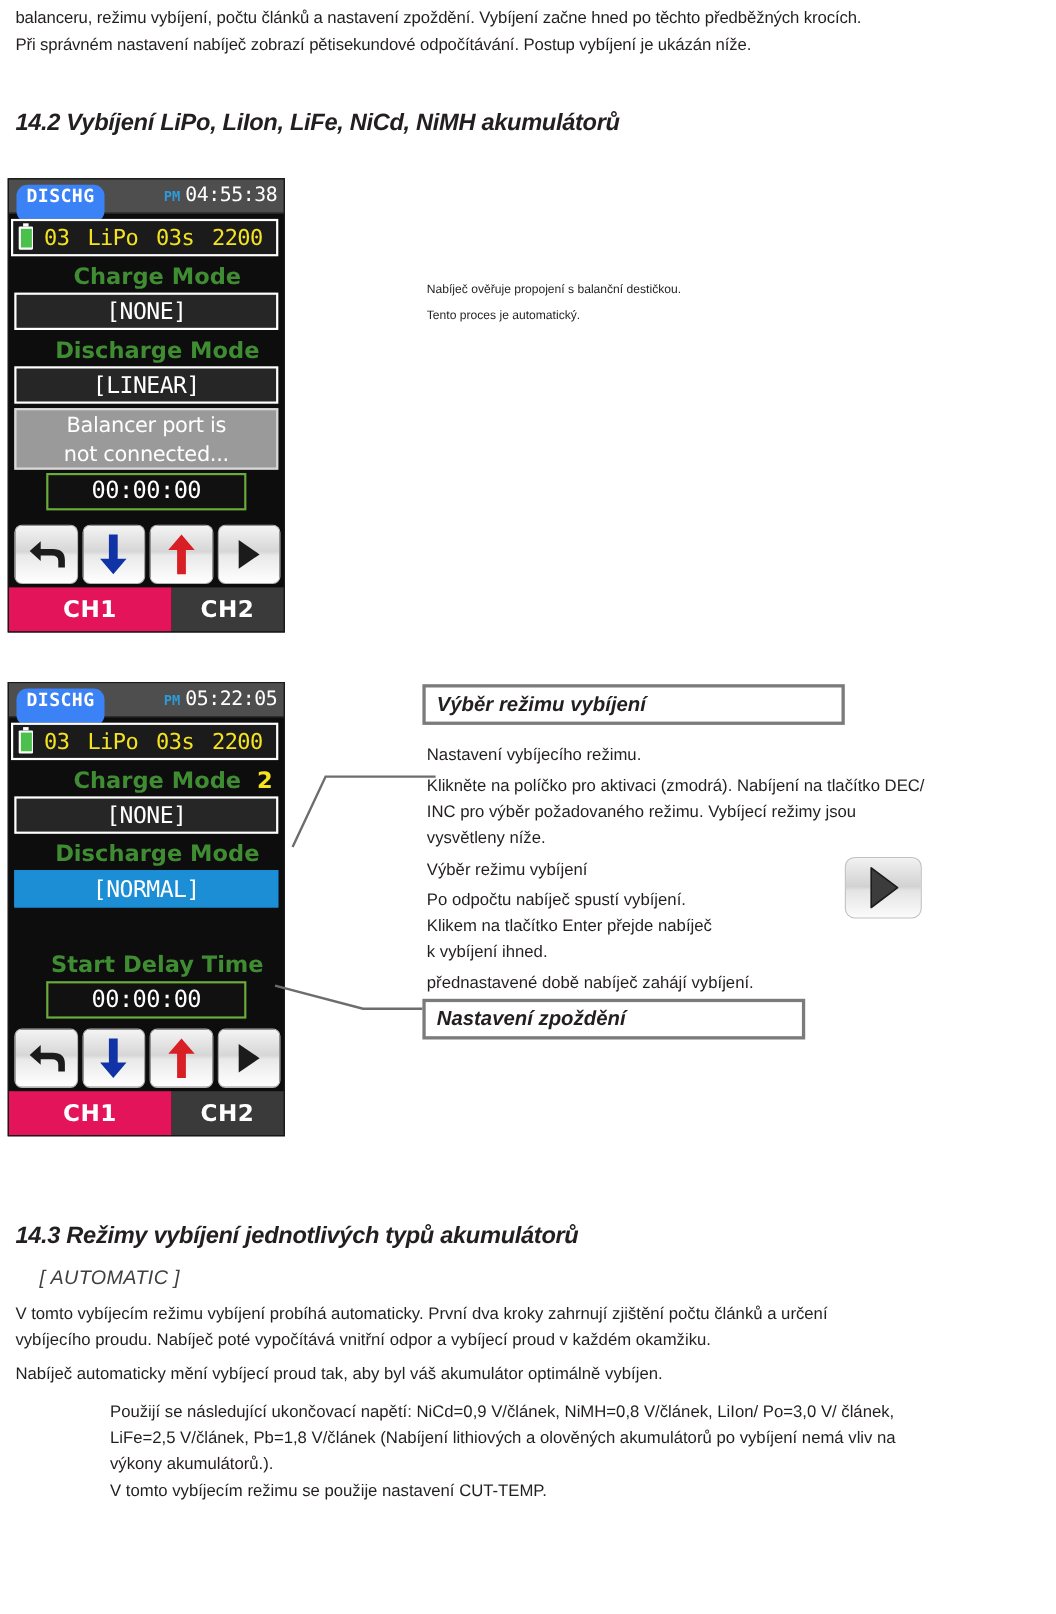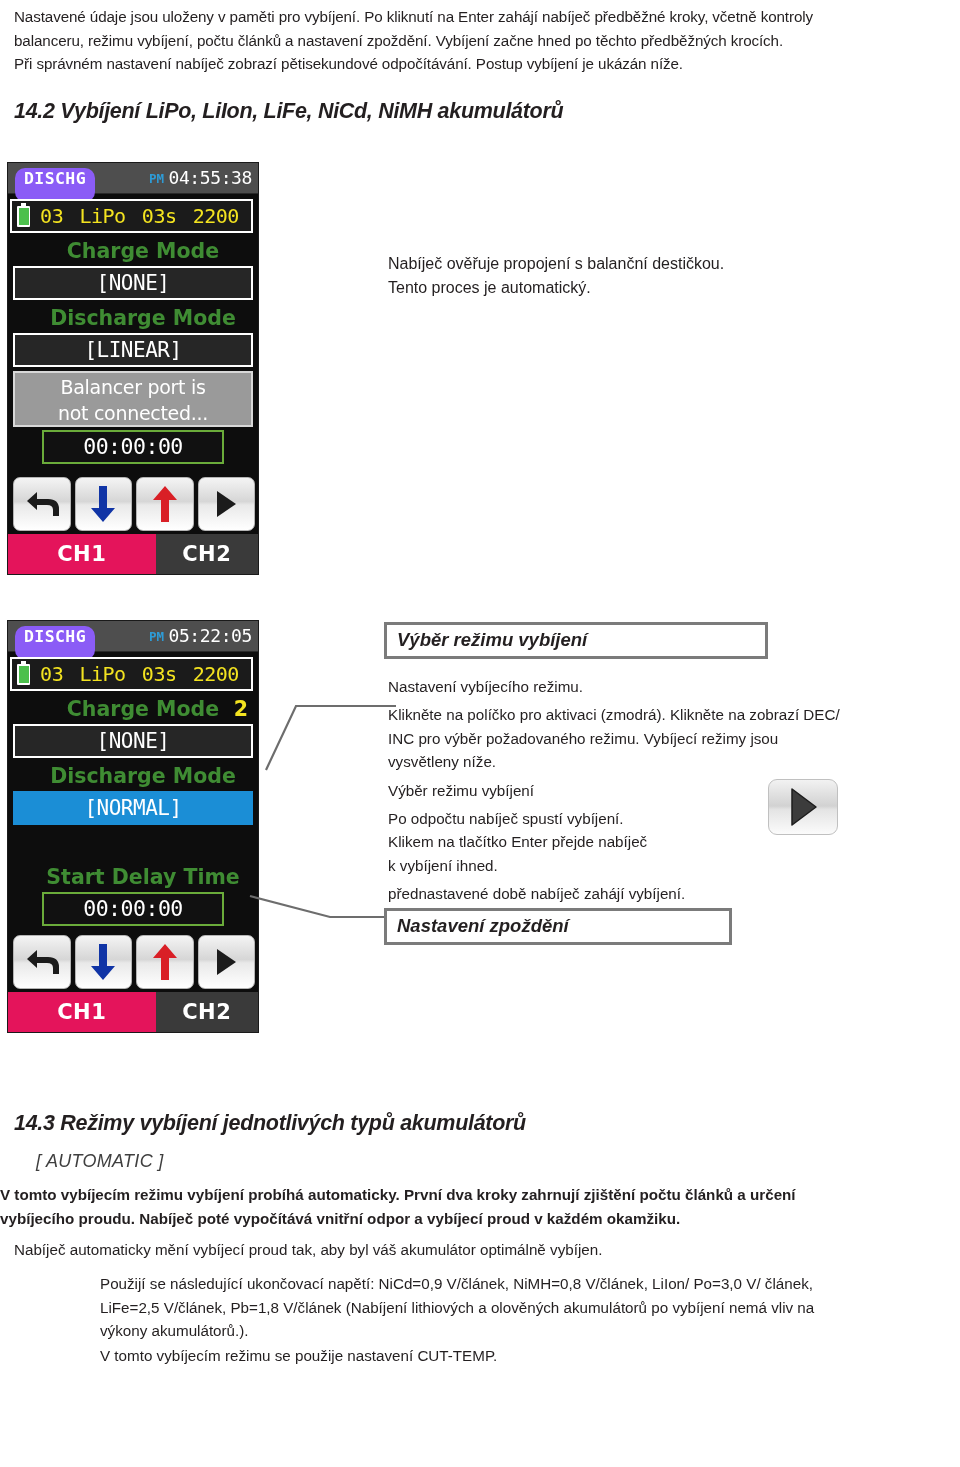--- a/index.html
+++ b/index.html
@@ -56,21 +56,21 @@
 
   .lcd-head {
     position: relative;
     height: 31px;
     background: #4e4e4e;
     border-bottom: 1px solid #2a2a2a;
   }
   .pill {
     position: absolute;
     left: 7px; top: 5px;
-    background: #8b5cf6;
+    background: #3b82f6;
     color: #ffffff;
     font-size: 16.5px;
     font-weight: bold;
     letter-spacing: 0.4px;
     padding: 0 9px;
     height: 34px;
     line-height: 21px;
     border-radius: 10px;
     font-family: "DejaVu Sans Mono", monospace;
   }
@@ -230,21 +230,21 @@
     color: #ffffff;
     font-size: 21px;
     font-weight: bold;
     display: flex; align-items: center; justify-content: center;
     letter-spacing: 0.5px;
   }
 
   
   .note {
     position: absolute;
-    font-size: 16px;
+    font-size: 11px;
     line-height: 23.5px;
     color: #231f20;
   }
   #note1 { left: 388px; top: 252px; width: 420px; }
   .note .ln { display: block; white-space: nowrap; }
 
   
   .callout {
     position: absolute;
     border: 3px solid #7b7b7b;
@@ -299,37 +299,36 @@
     letter-spacing: 0.3px;
     white-space: nowrap;
   }
   .para {
     position: absolute;
     font-size: 15.2px;
     line-height: 23.5px;
     color: #231f20;
   }
   .para .ln { display: block; white-space: nowrap; }
-  #p1 { left: 0; top: 1183px; width: 934px; font-weight: bold; }
+  #p1 { left: 14px; top: 1183px; width: 934px; }
   #p2 { left: 14px; top: 1238px; width: 934px; }
   #p3 { left: 100px; top: 1272px; width: 850px; }
   #p4 { left: 100px; top: 1344px; width: 850px; }
 
   .pageno {
     position: absolute;
     left: 14px; top: 1486px;
     font-size: 15.5px;
     color: #231f20;
   }
 </style>
 </head>
 <body>
 
 <div class="intro">
-  <span class="ln">Nastavené údaje jsou uloženy v paměti pro vybíjení. Po kliknutí na Enter zahájí nabíječ předběžné kroky, včetně kontroly</span>
   <span class="ln">balanceru, režimu vybíjení, počtu článků a nastavení zpoždění. Vybíjení začne hned po těchto předběžných krocích.</span>
   <span class="ln">Při správném nastavení nabíječ zobrazí pětisekundové odpočítávání. Postup vybíjení je ukázán níže.</span>
 </div>
 
 <div class="h2" id="sec142">14.2 Vybíjení LiPo, LiIon, LiFe, NiCd, NiMH akumulátorů</div>
 
 <div class="lcd" id="lcd1">
   <div class="lcd-head">
     <span class="pill">DISCHG</span>
     <span class="ampm">PM</span>
@@ -458,21 +457,21 @@
   <polyline points="250,896 330,917 398,917" fill="none" stroke="#6d6d6d" stroke-width="2.2"></polyline>
 </svg>
 
 <div class="callout" id="callout1">Výběr režimu vybíjení</div>
 
 <div class="body2">
   <p>
     <span class="ln">Nastavení vybíjecího režimu.</span>
   </p>
   <p>
-    <span class="ln">Klikněte na políčko pro aktivaci (zmodrá). Klikněte na zobrazí DEC/</span>
+    <span class="ln">Klikněte na políčko pro aktivaci (zmodrá). Nabíjení na tlačítko DEC/</span>
     <span class="ln">INC pro výběr požadovaného režimu. Vybíjecí režimy jsou</span>
     <span class="ln">vysvětleny níže.</span>
   </p>
   <p>
     <span class="ln">Výběr režimu vybíjení</span>
   </p>
   <p>
     <span class="ln">Po odpočtu nabíječ spustí vybíjení.</span>
     <span class="ln">Klikem na tlačítko Enter přejde nabíječ</span>
     <span class="ln">k vybíjení ihned.</span>

